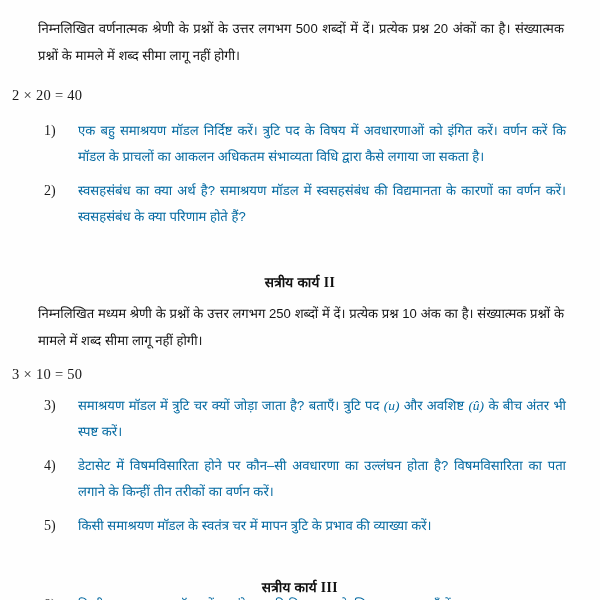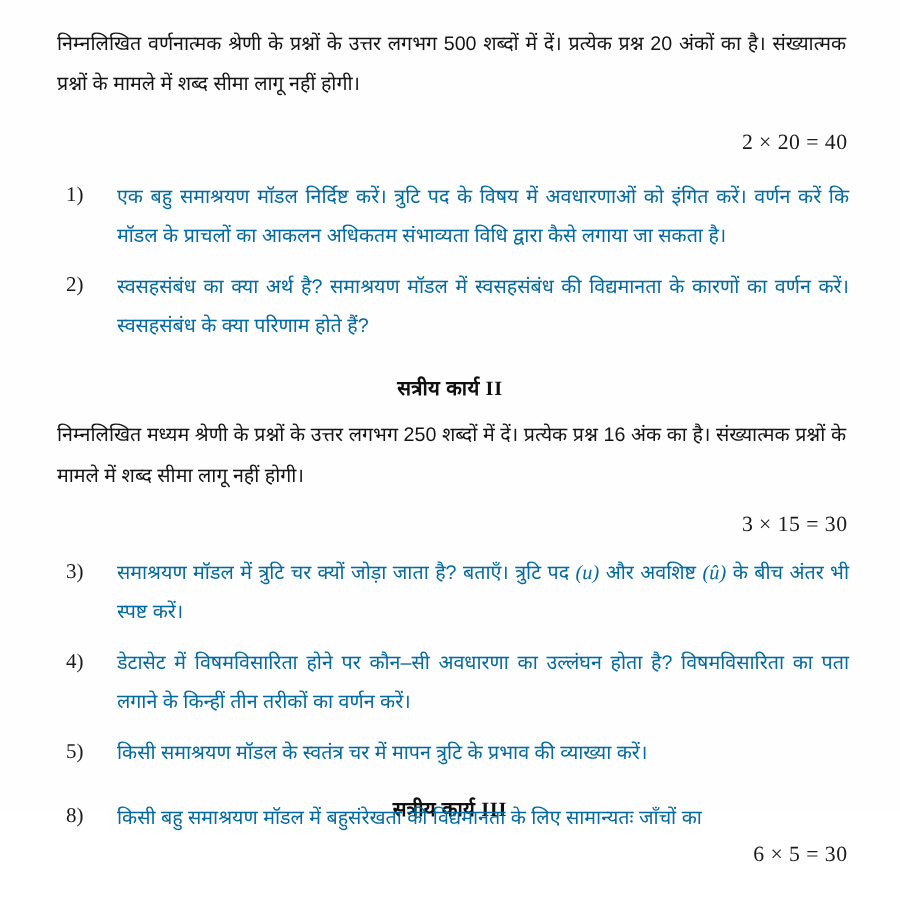--- a/index.html
+++ b/index.html
@@ -13,55 +13,55 @@
     height: 600px;
     overflow: hidden;
     font-family: "Liberation Sans", "DejaVu Sans", sans-serif;
     color: #1b1b1b;
     -webkit-font-smoothing: antialiased;
   }
 
   .page {
     position: relative;
     width: 600px;
-    height: 540px;
+    height: 600px;
     box-sizing: border-box;
     padding: 0;
     background: #fefefe;
   }
 
   .instruction {
     margin: 0 36px 0 38px;
     font-size: 13.1px;
     line-height: 26.5px;
     text-align: justify;
     text-justify: inter-word;
     color: #141414;
   }
   .instruction.last-line-left {
     text-align-last: left;
   }
 
   
   .marks-line {
-    text-align: right;
-    margin: 0 35px 0 0;
+    margin: 0 35px 0 12px;
     font-family: "Liberation Serif", "DejaVu Serif", serif;
     font-size: 14.5px;
     color: #1a1a1a;
     letter-spacing: 0.3px;
   }
 
   
   .section-heading {
     text-align: center;
     font-size: 13.6px;
     font-weight: bold;
     color: #101010;
     letter-spacing: 0.2px;
+    margin-top: 24px;
   }
   .section-heading .roman {
     font-family: "Liberation Serif", "DejaVu Serif", serif;
     font-weight: bold;
     letter-spacing: 0.5px;
   }
 
   
   .q-list {
     margin: 0;
@@ -145,25 +145,25 @@
 
   <div class="sp-18"></div>
 
   <div class="section-heading">
     <span>सत्रीय कार्य</span>
     <span class="roman">II</span>
   </div>
 
   <div class="sp-10"></div>
 
-  <p class="instruction last-line-left">निम्नलिखित मध्यम श्रेणी के प्रश्नों के उत्तर लगभग 250 शब्दों में दें। प्रत्येक प्रश्न 16 अंक का है। संख्यात्मक प्रश्नों के मामले में शब्द सीमा लागू नहीं होगी।</p>
+  <p class="instruction last-line-left">निम्नलिखित मध्यम श्रेणी के प्रश्नों के उत्तर लगभग 250 शब्दों में दें। प्रत्येक प्रश्न 10 अंक का है। संख्यात्मक प्रश्नों के मामले में शब्द सीमा लागू नहीं होगी।</p>
 
   <div class="sp-12"></div>
 
-  <div class="marks-line">3 × 15 = 30</div>
+  <div class="marks-line">3 × 10 = 50</div>
 
   <div class="sp-10"></div>
 
   <ul class="q-list">
     <li class="q-item">
       <span class="q-num">3)</span>
       <span class="q-text"><span>समाश्रयण मॉडल में त्रुटि चर क्यों जोड़ा जाता है? बताएँ। त्रुटि पद</span>
         <span class="paren">(u)</span>
         <span>और अवशिष्ट</span>
         <span class="paren">(û)</span>

